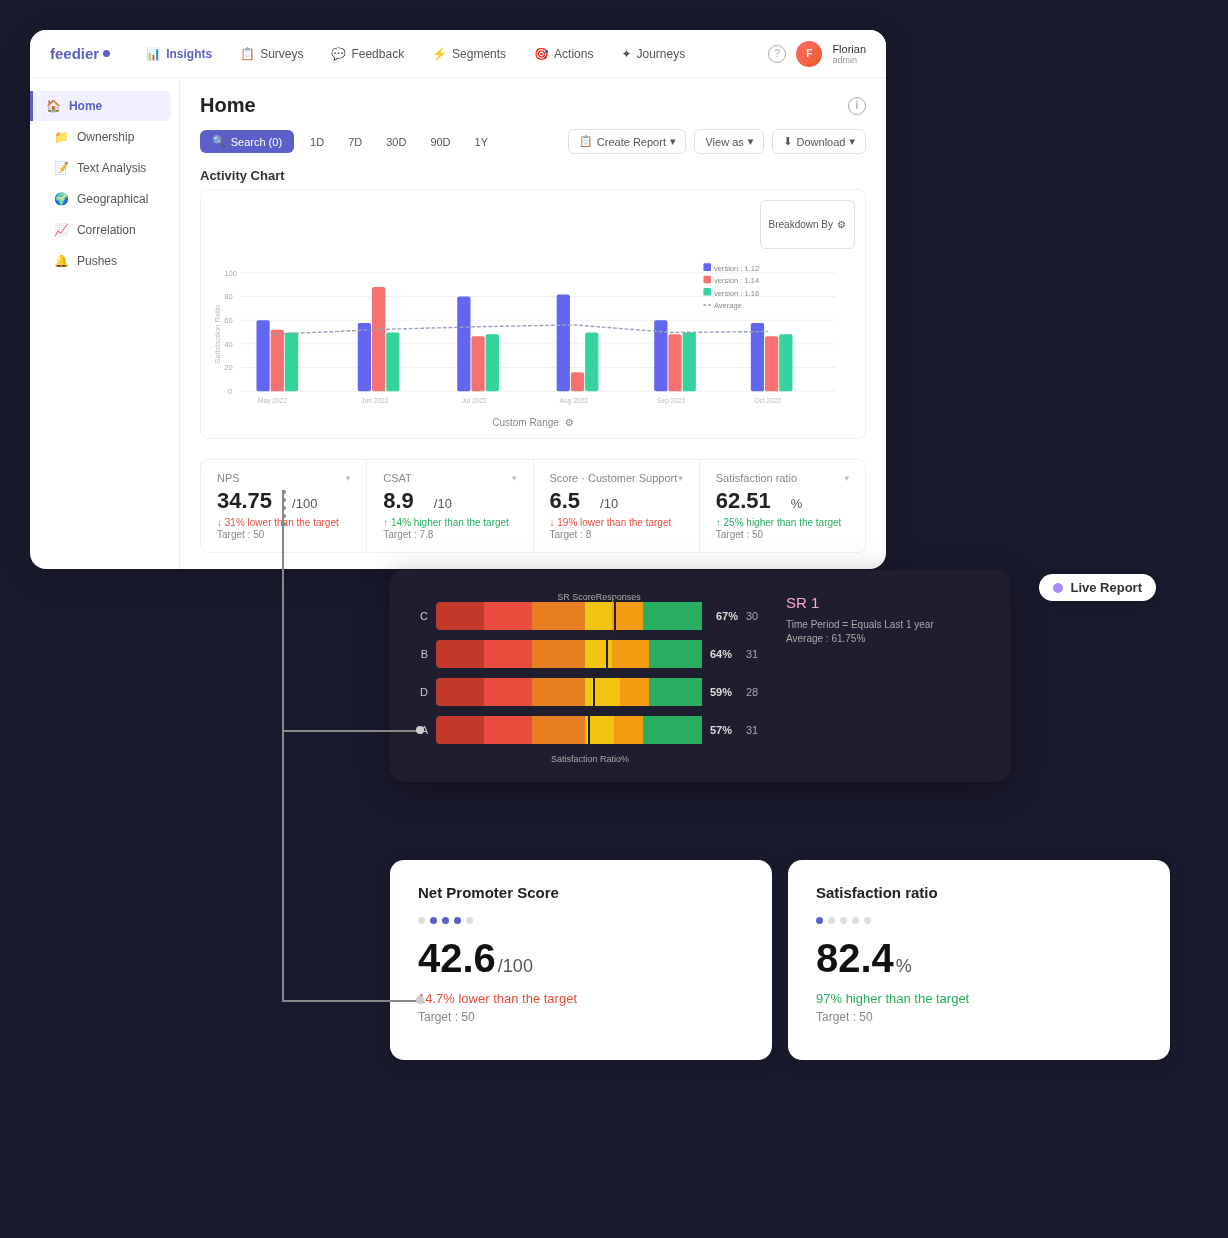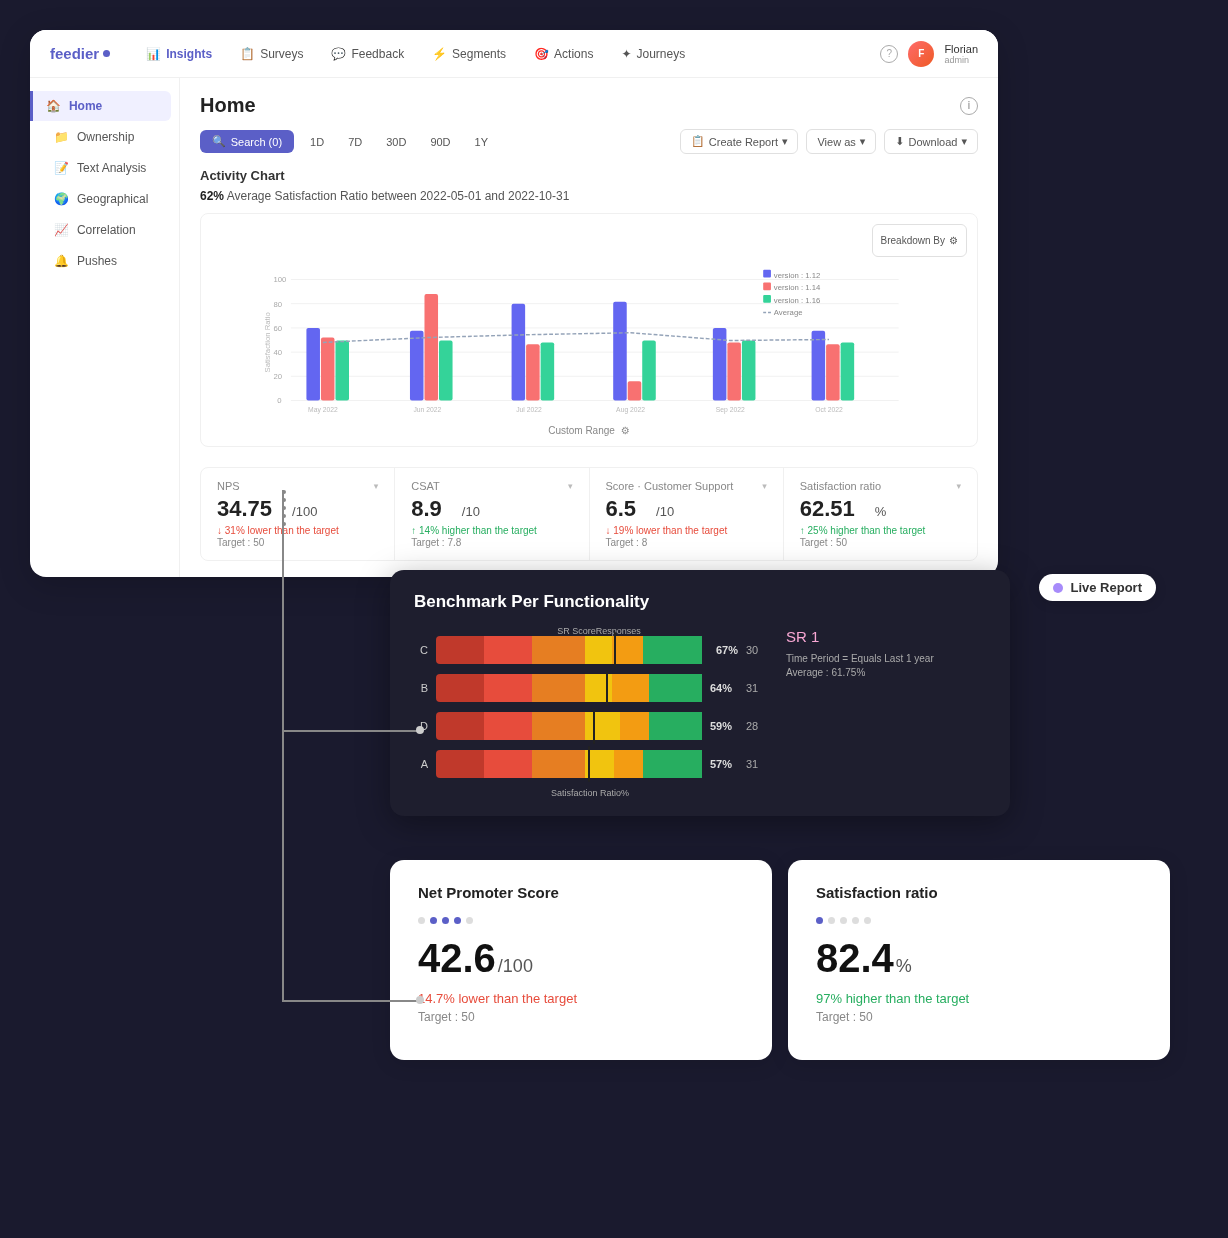--- a/index.html
+++ b/index.html
@@ -9,21 +9,21 @@
       min-height: 1238px;
       width: 1228px;
       position: relative;
       overflow: hidden;
     }
 
     
     .dashboard-card {
       background: #fff;
       border-radius: 16px;
-      width: 968px;
+      width: 856px;
       position: absolute;
       top: 30px;
       left: 30px;
       box-shadow: 0 8px 32px rgba(0,0,0,0.18);
       overflow: hidden;
     }
 
     
     .top-nav {
       display: flex;
@@ -206,21 +206,21 @@
       display: flex;
       justify-content: space-between;
       align-items: flex-start;
     }
     .breakdown-btn {
       display: flex;
       align-items: center;
       gap: 4px;
       border: 1px solid #e0e0e0;
       border-radius: 6px;
-      padding: 10px 8px;
+      padding: 18px 8px;
       font-size: 10px;
       color: #555;
       cursor: pointer;
       background: #fff;
     }
     .chart-svg-area {
       width: 100%;
       height: 150px;
       margin-top: 8px;
     }
@@ -572,24 +572,20 @@
           <button class="toolbar-action-btn">
             <span>View as</span> ▾
           </button>
           <button class="toolbar-action-btn">
             ⬇ <span>Download</span> ▾
           </button>
         </div>
       </div>
 
       <div class="section-title">Activity Chart</div>
-      <div class="chart-subtitle">
-        <span class="chart-percent">62%</span>
-        <span>Average Satisfaction Ratio between 2022-05-01 and 2022-10-31</span>
-      </div>
       <div class="chart-container">
         <div class="chart-header">
           <div></div>
           <button class="breakdown-btn">
             <span>Breakdown By</span>
             <span>⚙</span>
           </button>
         </div>
         
         <svg class="chart-svg-area" viewBox="0 0 680 155">
@@ -726,21 +722,20 @@
 <div class="h-line-v" style="left:282px; top:730px; height:270px;"></div>
 <div class="h-line" style="left:282px; top:1000px; width:140px;"></div>
 <div class="conn-dot" style="left:416px; top:996px;"></div>
 
 <div class="live-report-badge">
   <div class="live-dot"></div>
   <span>Live Report</span>
 </div>
 
 <div class="benchmark-card">
-  <div class="benchmark-title">Benchmark Per Functionality</div>
   <div class="benchmark-content">
     <div class="benchmark-bars">
       <div class="bench-col-labels">
         <div style="width:14px;"></div>
         <div style="flex:1; display:flex; justify-content:center; font-size:9px; color:#aaa; padding: 0 4px;">
           <span>SR Score</span>
           <span>Responses</span>
         </div>
       </div>
 

